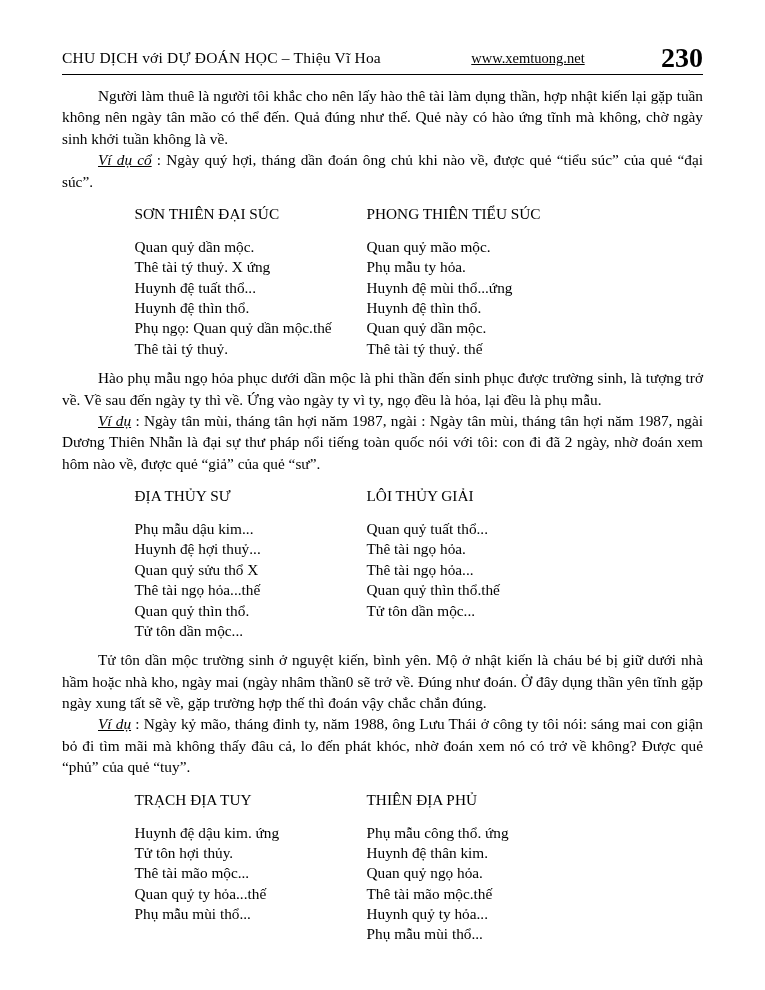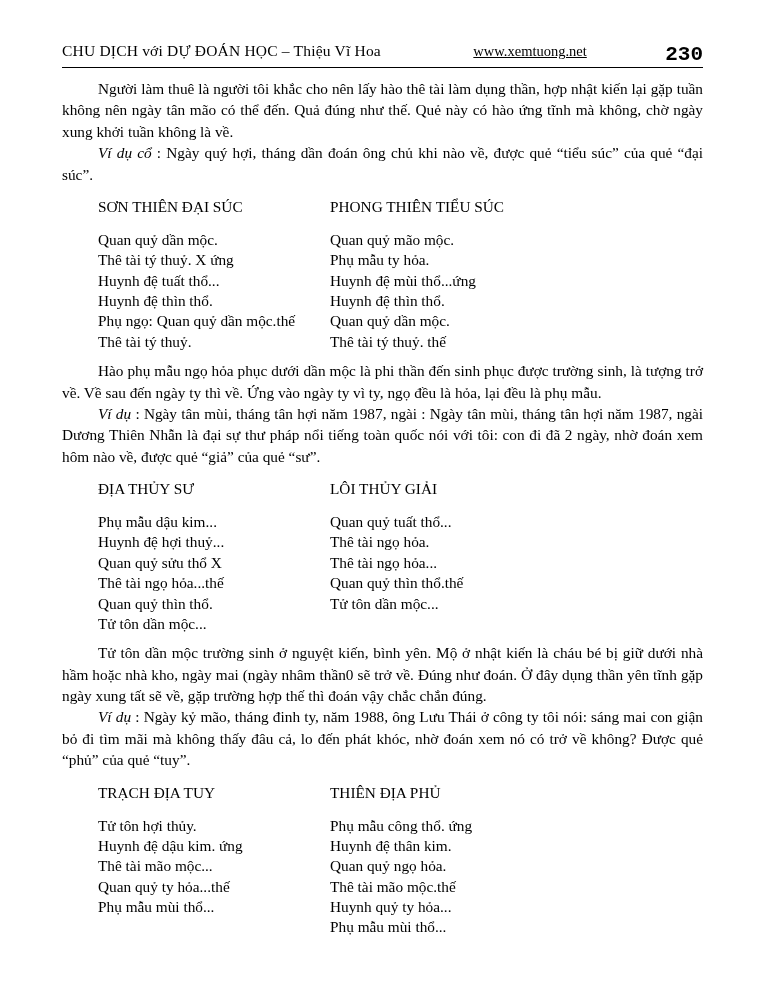--- a/index.html
+++ b/index.html
@@ -36,50 +36,51 @@
   }
   .header-url {
     font-size: 14.5px;
     text-decoration: underline;
     margin-left: 30px;
     margin-right: 16px;
     white-space: nowrap;
     text-align: center;
   }
   .header-pagenum {
-    font-size: 21px;
+    font-size: 28px;
     font-weight: bold;
-    font-family: Liberation Mono, monospace;
+    font-family: Liberation Serif, serif;
     line-height: 1;
     position: relative;
     top: 4px;
     text-align: center;
   }
   .header-rule {
     border: none;
     border-top: 1.2px solid #000;
     margin: 2px 0 10px 0;
   }
   p.para {
     font-size: 15.3px;
     line-height: 1.40;
     margin: 0 0 0 0;
     text-align: justify;
     text-indent: 36px;
   }
   p.para + p.para {
     margin-top: 0px;
   }
-  .ital { font-style: italic; }
+  .ital { font-style: italic; text-decoration: underline; }
   .block-gap { height: 13px; }
   .small-gap { height: 8px; }
 
   .hex-pair {
     display: flex;
     margin-left: 36px;
+    justify-content: center;
   }
   .hex-col {
     width: 232px;
     box-sizing: border-box;
   }
   .hex-col.right { width: 300px; }
   .hex-title {
     font-size: 15.3px;
     margin-bottom: 14px;
     white-space: nowrap;
@@ -96,21 +97,21 @@
 
 <div class="page">
 
   <div class="header">
     <span class="header-title">CHU DỊCH với DỰ ĐOÁN HỌC – Thiệu Vĩ Hoa</span>
     <span class="header-url">www.xemtuong.net</span>
     <span class="header-pagenum">230</span>
   </div>
   <hr class="header-rule">
 
-  <p class="para">Người làm thuê là người tôi khắc cho nên lấy hào thê tài làm dụng thần, hợp nhật kiến lại gặp tuần không nên ngày tân mão có thể đến. Quả đúng như thế. Quẻ này có hào ứng tĩnh mà không, chờ ngày xung khởi tuần không là về.</p>
+  <p class="para">Người làm thuê là người tôi khắc cho nên lấy hào thê tài làm dụng thần, hợp nhật kiến lại gặp tuần không nên ngày tân mão có thể đến. Quả đúng như thế. Quẻ này có hào ứng tĩnh mà không, chờ ngày sinh khởi tuần không là về.</p>
 
   <p class="para"><span class="ital">Ví dụ cổ</span><span> : Ngày quý hợi, tháng dần đoán ông chủ khi nào về, được quẻ “tiểu súc” của quẻ “đại súc”.</span></p>
 
   <div class="block-gap"></div>
 
   <div class="hex-pair">
     <div class="hex-col">
       <div class="hex-title">SƠN THIÊN ĐẠI SÚC</div>
       <div class="hex-lines">
         <div class="hex-line">Quan quỷ dần mộc.</div>
@@ -171,22 +172,22 @@
   <p class="para">Tử tôn dần mộc trường sinh ở nguyệt kiến, bình yên. Mộ ở nhật kiến là cháu bé bị giữ dưới nhà hầm hoặc nhà kho, ngày mai (ngày nhâm thần0 sẽ trở về. Đúng như đoán. Ở đây dụng thần yên tĩnh gặp ngày xung tất sẽ về, gặp trường hợp thế thì đoán vậy chắc chắn đúng.</p>
 
   <p class="para"><span class="ital">Ví dụ</span><span> : Ngày kỷ mão, tháng đinh ty, năm 1988, ông Lưu Thái ở công ty tôi nói: sáng mai con giận bỏ đi tìm mãi mà không thấy đâu cả, lo đến phát khóc, nhờ đoán xem nó có trở về không? Được quẻ “phủ” của quẻ “tuy”.</span></p>
 
   <div class="block-gap"></div>
 
   <div class="hex-pair">
     <div class="hex-col">
       <div class="hex-title">TRẠCH ĐỊA TUY</div>
       <div class="hex-lines">
+        <div class="hex-line">Huynh đệ dậu kim. ứng</div>
         <div class="hex-line">Tử tôn hợi thủy.</div>
-        <div class="hex-line">Huynh đệ dậu kim. ứng</div>
         <div class="hex-line">Thê tài mão mộc...</div>
         <div class="hex-line">Quan quỷ ty hỏa...thế</div>
         <div class="hex-line">Phụ mẫu mùi thổ...</div>
       </div>
     </div>
     <div class="hex-col right">
       <div class="hex-title">THIÊN ĐỊA PHỦ</div>
       <div class="hex-lines">
         <div class="hex-line">Phụ mẫu công thổ. ứng</div>
         <div class="hex-line">Huynh đệ thân kim.</div>

